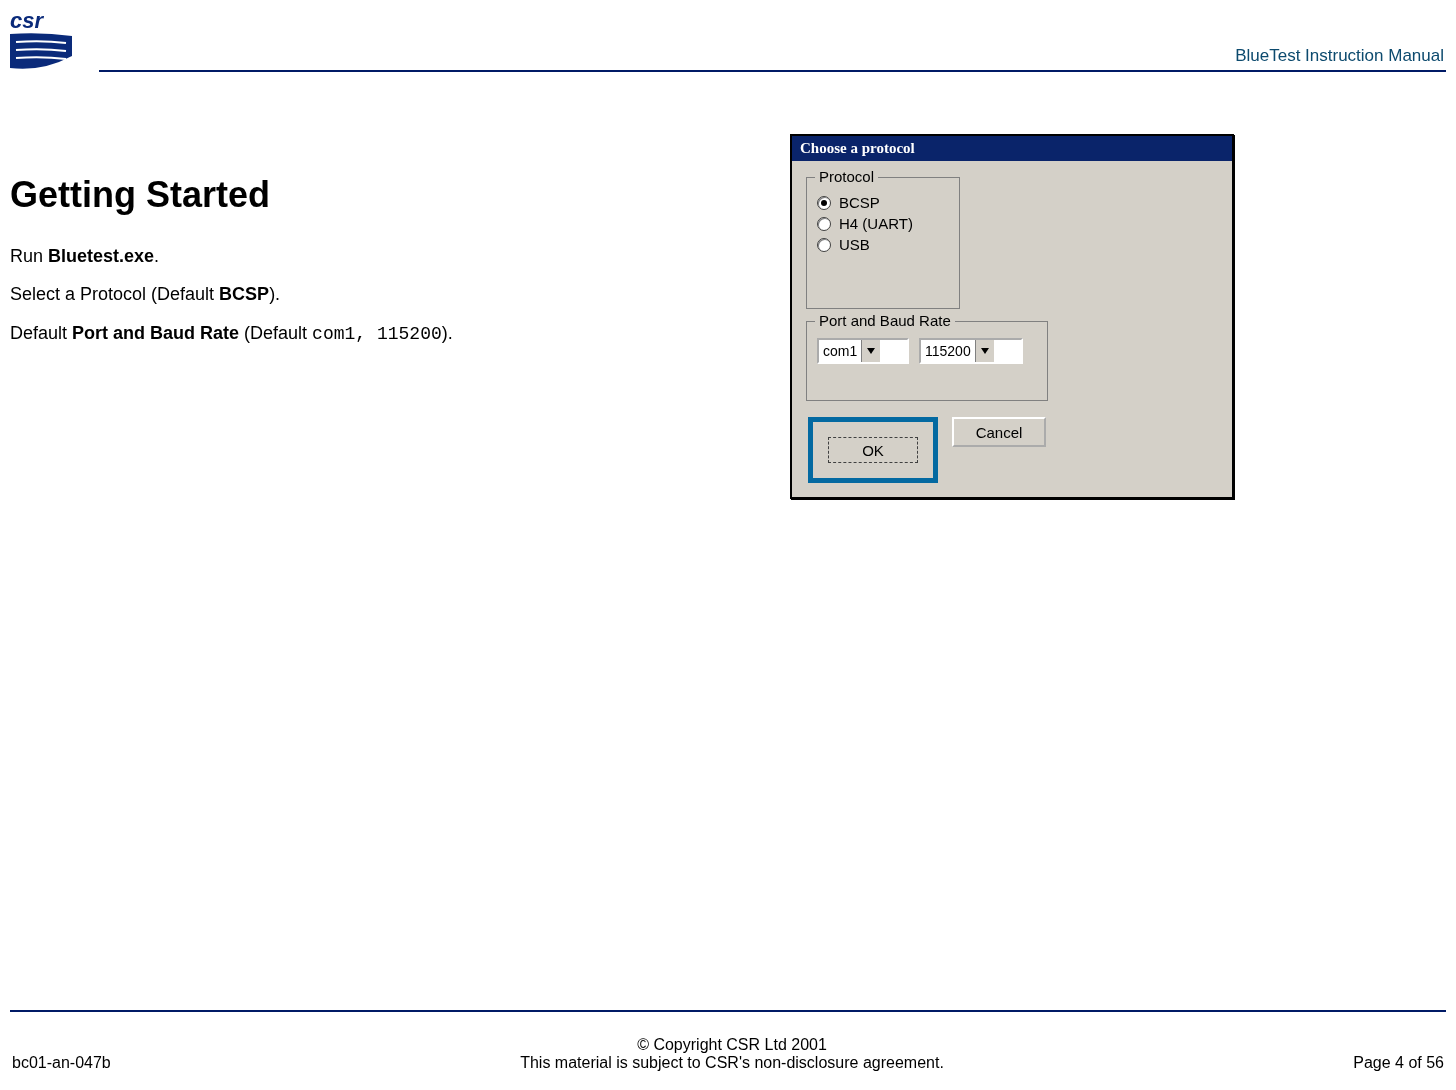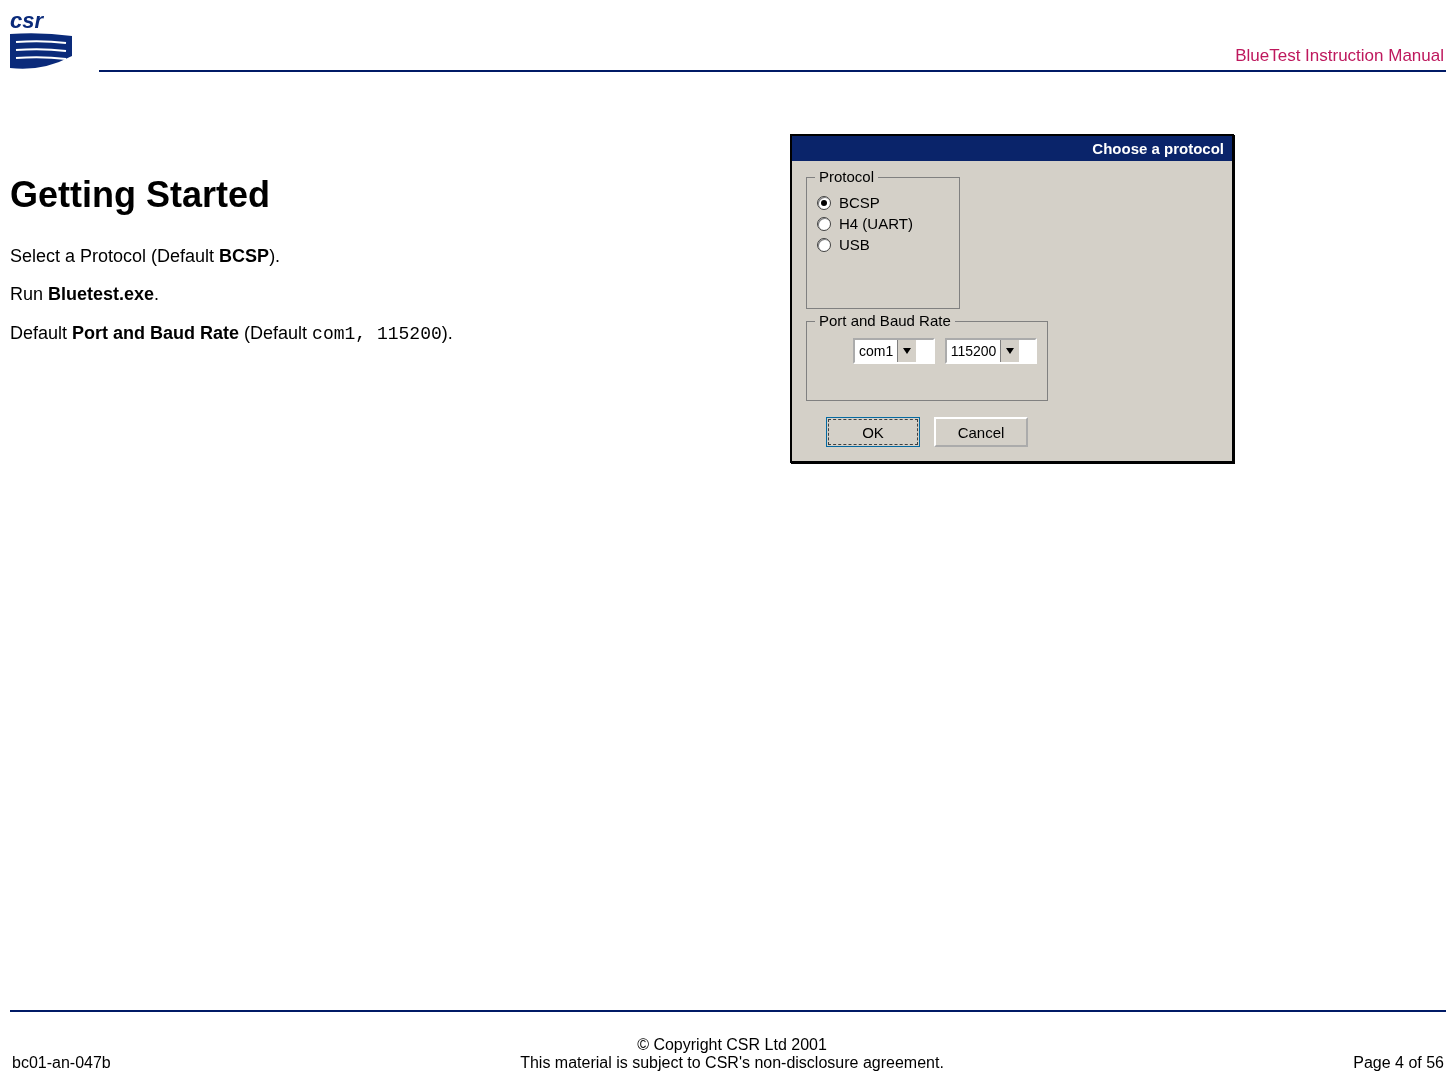--- a/index.html
+++ b/index.html
@@ -30,21 +30,21 @@
     top: 70px;
     left: 99px;
     right: 10px;
     border-top: 2px solid #001a66;
   }
   .header-title {
     position: absolute;
     top: 46px;
     right: 12px;
     font-size: 17px;
-    color: #be185d;
+    color: #0c4a6e;
   }
   
   .body-area {
     position: absolute;
     top: 130px;
     left: 10px;
     right: 10px;
     bottom: 120px;
     margin-top: 44px;
   }
@@ -69,22 +69,21 @@
     background: #d4d0c8;
     border: 2px solid #000;
     box-shadow: 1px 1px 0 #000;
   }
   .titlebar {
     background: #0a246a;
     color: #ffffff;
     font-weight: bold;
     font-size: 15px;
     padding: 4px 8px;
-    font-family: Liberation Sans, sans-serif;
-    text-align: right;
+    font-family: Liberation Serif, serif;
   }
   .dialog-body {
     padding: 16px 14px 14px 14px;
     display: flex;
     gap: 12px;
     align-items: flex-start;
     flex-direction: column;
   }
   .fieldset {
     border: 1px solid #808080;
@@ -139,31 +138,31 @@
   .combo .val { padding: 2px 4px; display:flex; align-items:center; }
   .combo .arrow {
     width: 18px;
     background: #d4d0c8;
     border-left: 1px solid #808080;
     display: flex;
     align-items: center;
     justify-content: center;
   }
   .combo .arrow svg { width: 8px; height: 6px; }
-  .port-row { display:flex; gap:10px; align-items:flex-end; margin-top:4px;margin-left:36px;}
+  .port-row { display:flex; gap:10px; align-items:flex-end; margin-top:4px;}
   .btn-row { display:flex; gap:14px; margin-top: 16px; justify-content:center; }
   .btn {
     width: 90px; height: 26px;
     background: #d4d0c8;
     border: 2px outset #fff;
     font-size: 15px;
     font-family: Tahoma, Arial, sans-serif;
     display:flex; align-items:center; justify-content:center;
   }
-  .btn.default { border: 1px solid #0369a1; padding:1px; }
+  .btn.default { border: 5px solid #0369a1; padding:15px; }
   .btn.default .inner { border: 1px dashed #404040; width:100%; height:100%; display:flex;align-items:center;justify-content:center; box-sizing:border-box; }
   .right-col { display:flex; flex-direction:column; }
   
   .footer-rule {
     position: absolute;
     left: 10px;
     right: 10px;
     bottom: 78px;
     border-top: 2px solid #001a66;
   }
@@ -199,25 +198,25 @@
     </svg>
   </div>
 
   <div class="header-rule"></div>
   <div class="header-title">BlueTest Instruction Manual</div>
 
   <div class="body-area">
     <h1 class="h1">Getting Started</h1>
 
     <p class="para">
+      <span>Run </span><span class="bold">Bluetest.exe</span><span>.</span>
+    </p>
+
+    <p class="para">
       <span>Select a Protocol (Default </span><span class="bold">BCSP</span><span>).</span>
-    </p>
-
-    <p class="para">
-      <span>Run </span><span class="bold">Bluetest.exe</span><span>.</span>
     </p>
 
     <p class="para">
       <span>Default </span><span class="bold">Port and Baud Rate</span><span> (Default </span><span class="mono">com1, 115200</span><span>).</span>
     </p>
   </div>
 
   <div class="dialog">
     <div class="titlebar">Choose a protocol</div>
     <div class="dialog-body">

